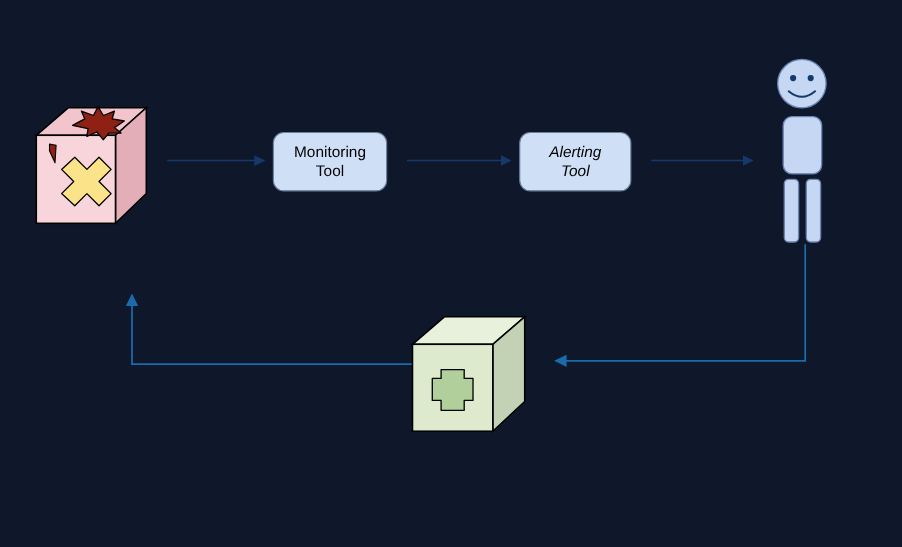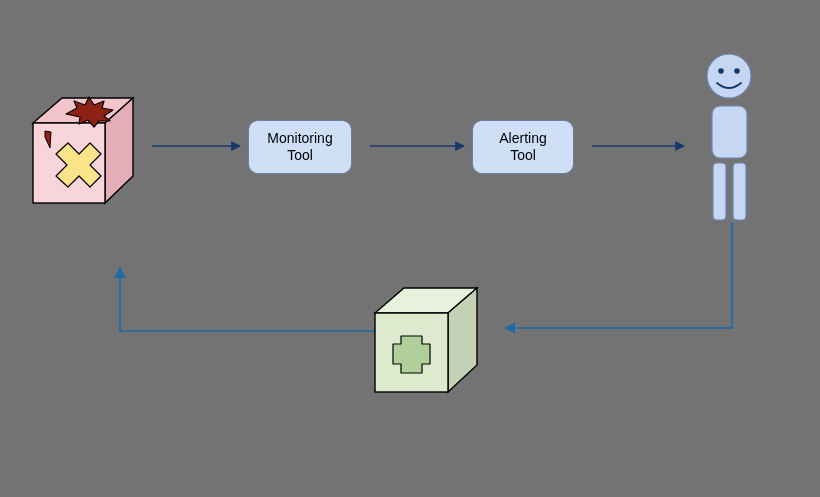--- a/index.html
+++ b/index.html
@@ -10,21 +10,21 @@
   body {
     width: 820px;
     height: 497px;
     overflow: hidden;
     font-family: "Liberation Sans", sans-serif;
   }
   #canvas {
     position: relative;
     width: 820px;
     height: 497px;
-    background: #737373;
+    background: #0f172a;
   }
   #canvas > svg.layer {
     position: absolute;
     left: 0;
     top: 0;
     width: 820px;
     height: 497px;
   }
   .node-box {
     position: absolute;
@@ -46,20 +46,21 @@
     left: 248px;
     top: 120px;
     width: 104px;
     height: 54px;
   }
   #box-alerting {
     left: 472px;
     top: 120px;
     width: 102px;
     height: 54px;
+    font-style: italic;
   }
 </style>
 </head>
 <body>
 
 <div id="canvas">
 
   <svg class="layer" viewBox="0 0 820 497" xmlns="http://www.w3.org/2000/svg">
 
     <defs>

